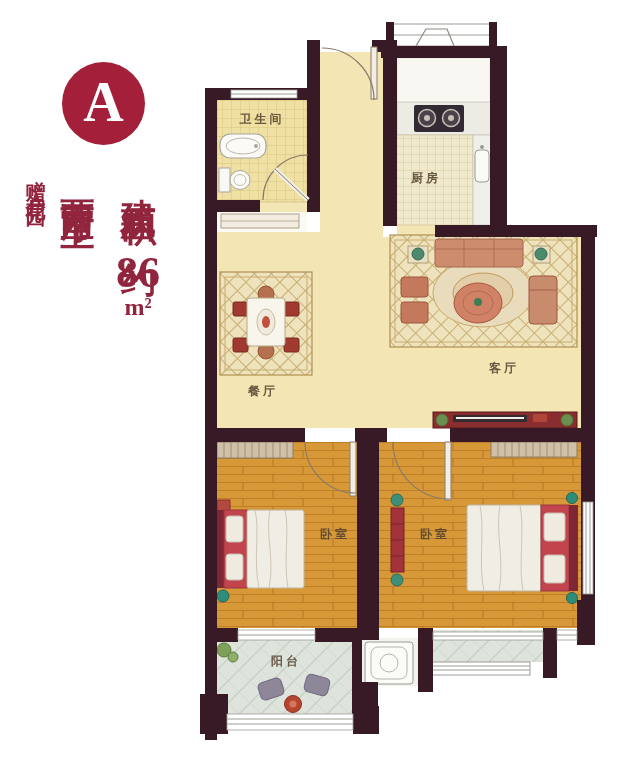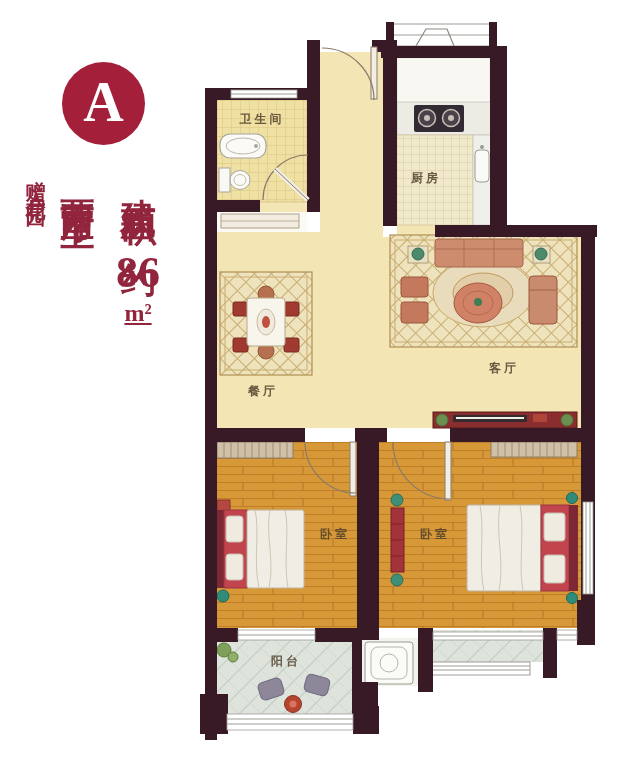--- a/index.html
+++ b/index.html
@@ -7,21 +7,21 @@
          font-family:"Liberation Serif","DejaVu Serif",serif;}
   
   .badge{position:absolute;left:62px;top:62px;width:83px;height:83px;border-radius:50%;
          background:#A4203A;display:flex;align-items:center;justify-content:center;}
   .badge span{color:#ffffff;font-size:56px;font-weight:bold;line-height:1;transform:translateY(-2px);}
   .vcol{position:absolute;color:#92253E;}
   .vtext{writing-mode:vertical-rl;text-orientation:upright;line-height:1;}
   .col-area{left:110px;top:170px;width:56px;display:flex;flex-direction:column;align-items:center;}
   .col-area .vtext{font-size:35px;letter-spacing:6px;font-weight:600;}
   .area-num{font-size:44px;font-weight:700;line-height:1;margin-top:10px;}
-  .area-unit{font-size:24px;font-weight:600;line-height:1;margin-top:6px;text-decoration:underline;}
+  .area-unit{font-size:24px;font-weight:600;line-height:1;}
   .col-layout{left:60px;top:173px;}
   .col-layout .vtext{font-size:34px;letter-spacing:4px;font-weight:600;}
   .col-bonus{left:26px;top:164px;}
   .col-bonus .vtext{font-size:20px;letter-spacing:7px;font-weight:700;}
   
   .plan{position:absolute;left:195px;top:10px;}
   .rlabel{font-family:"Liberation Serif","DejaVu Serif",serif;font-size:12px;font-weight:600;
           fill:#51402C;letter-spacing:3px;opacity:.85;}
   .wall{fill:#381A27;}
   .winline{stroke:#9C9C94;stroke-width:1;fill:none;}

